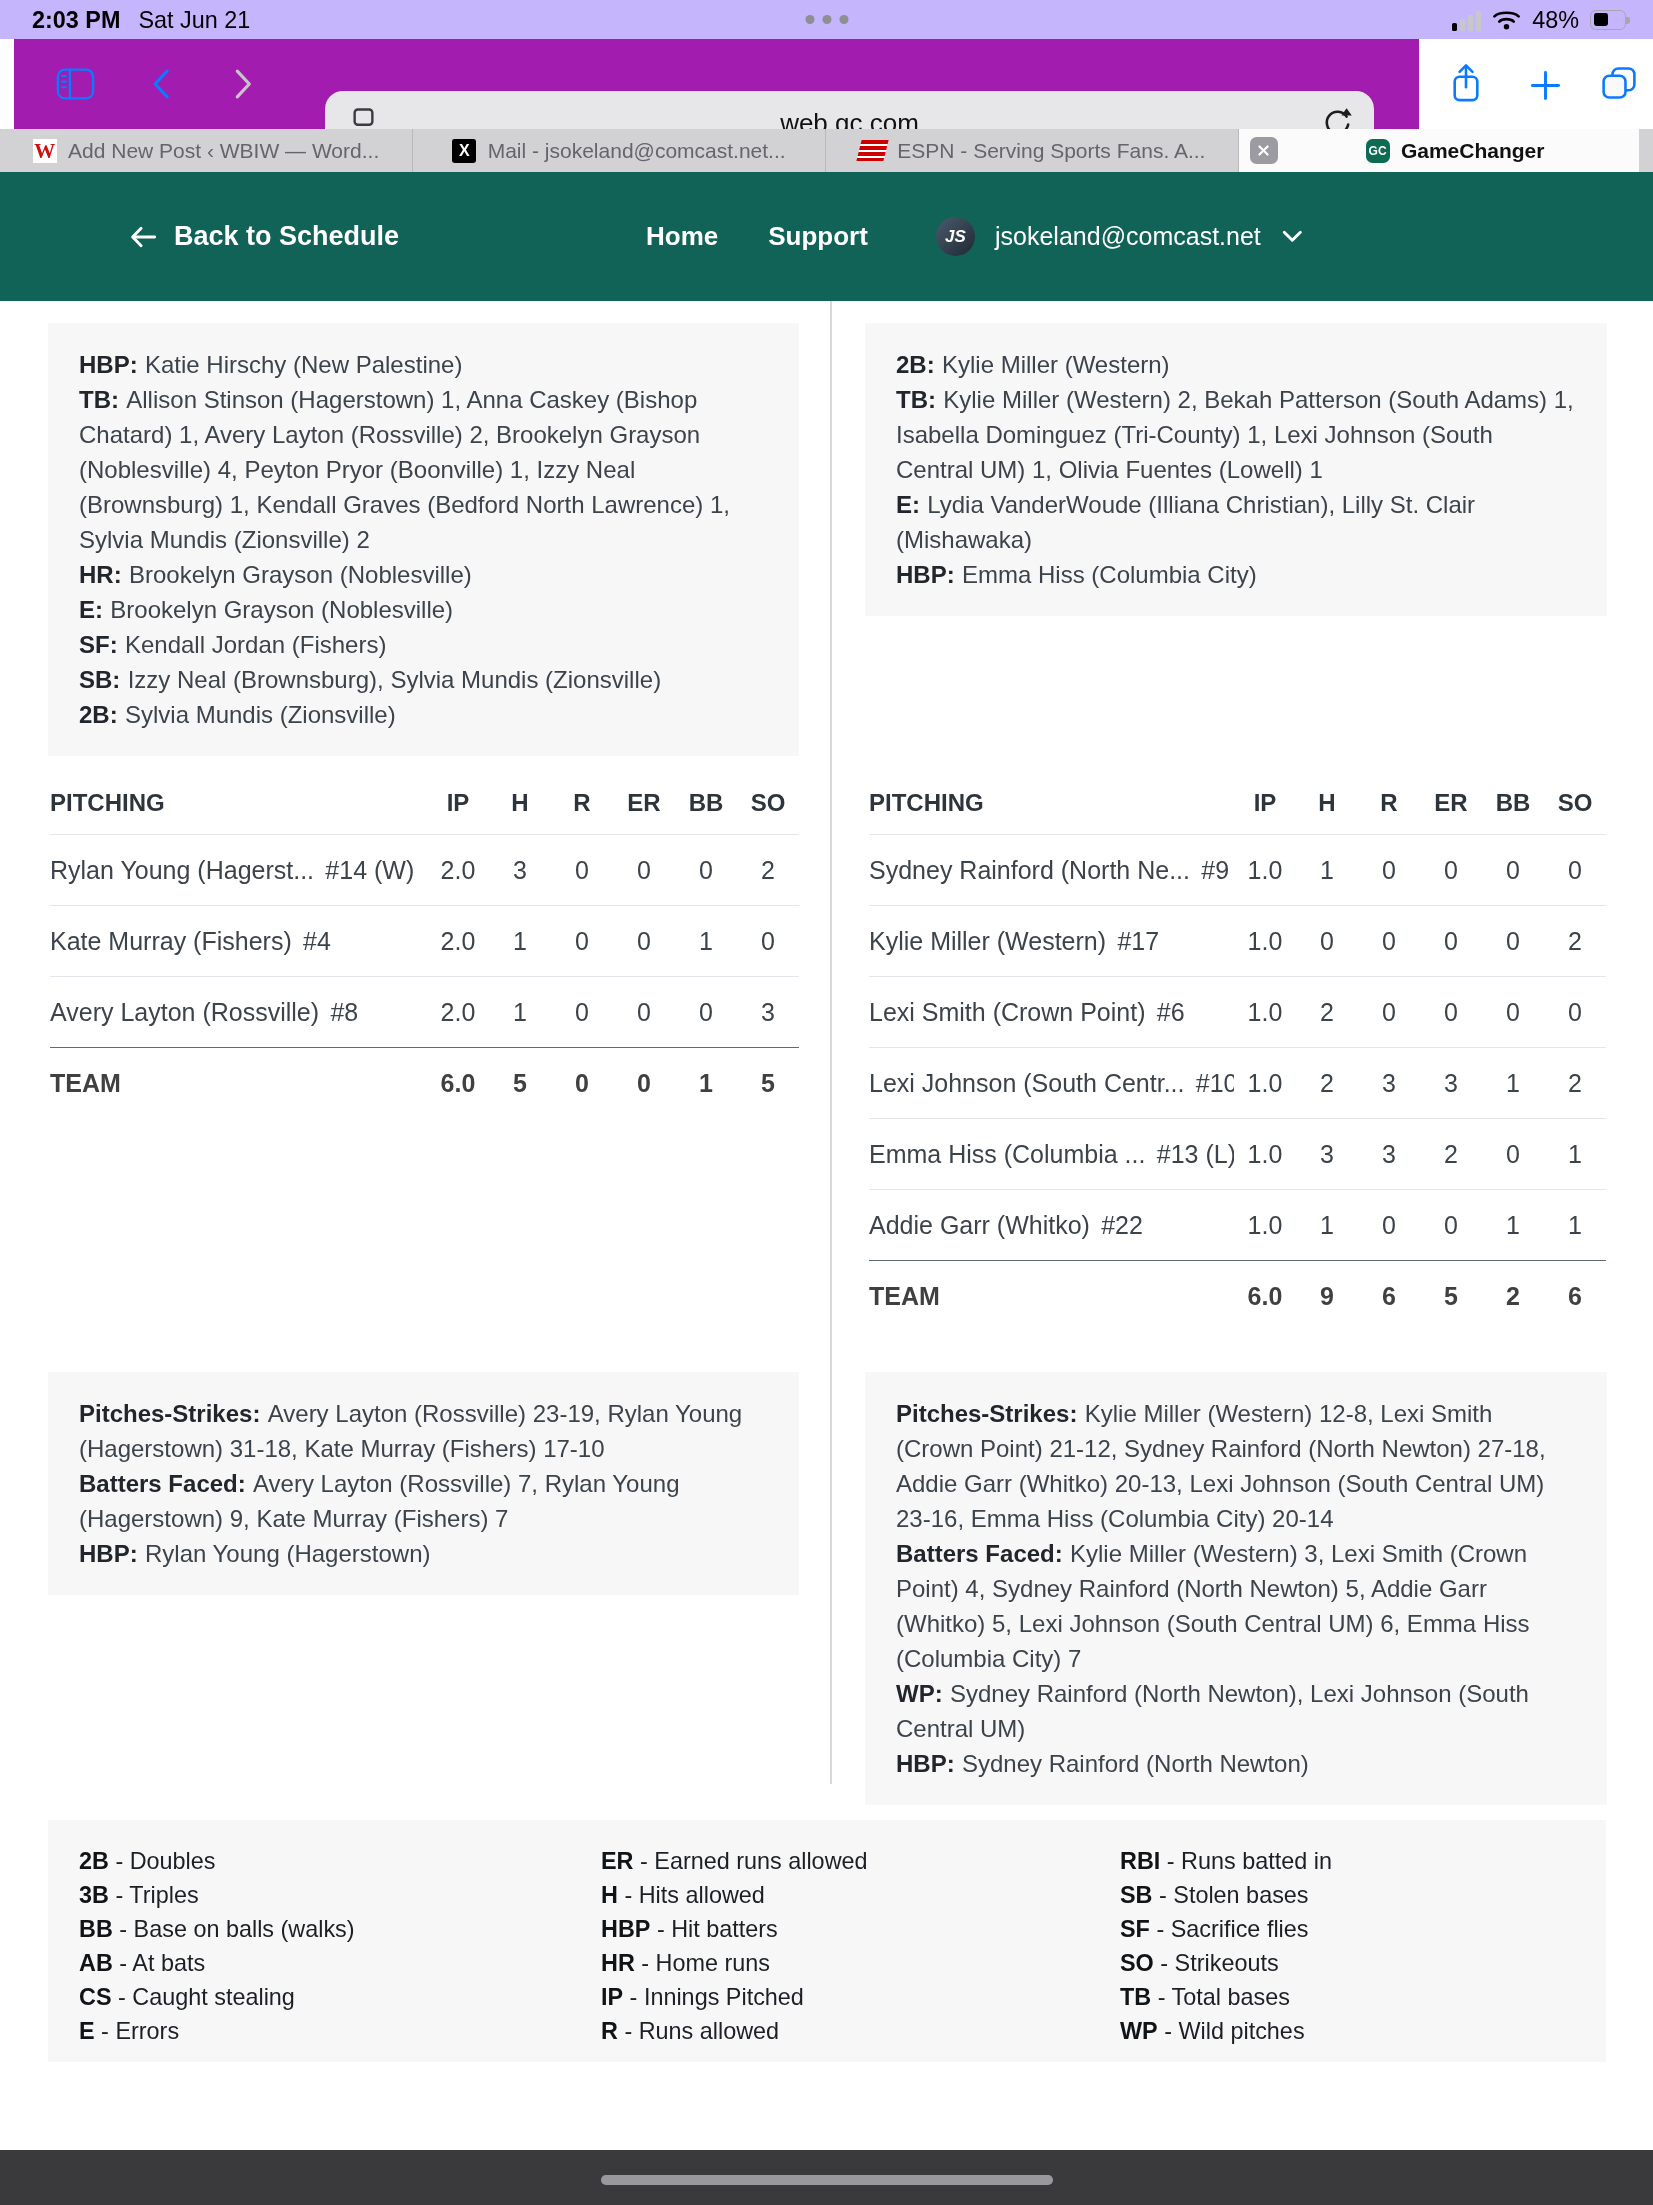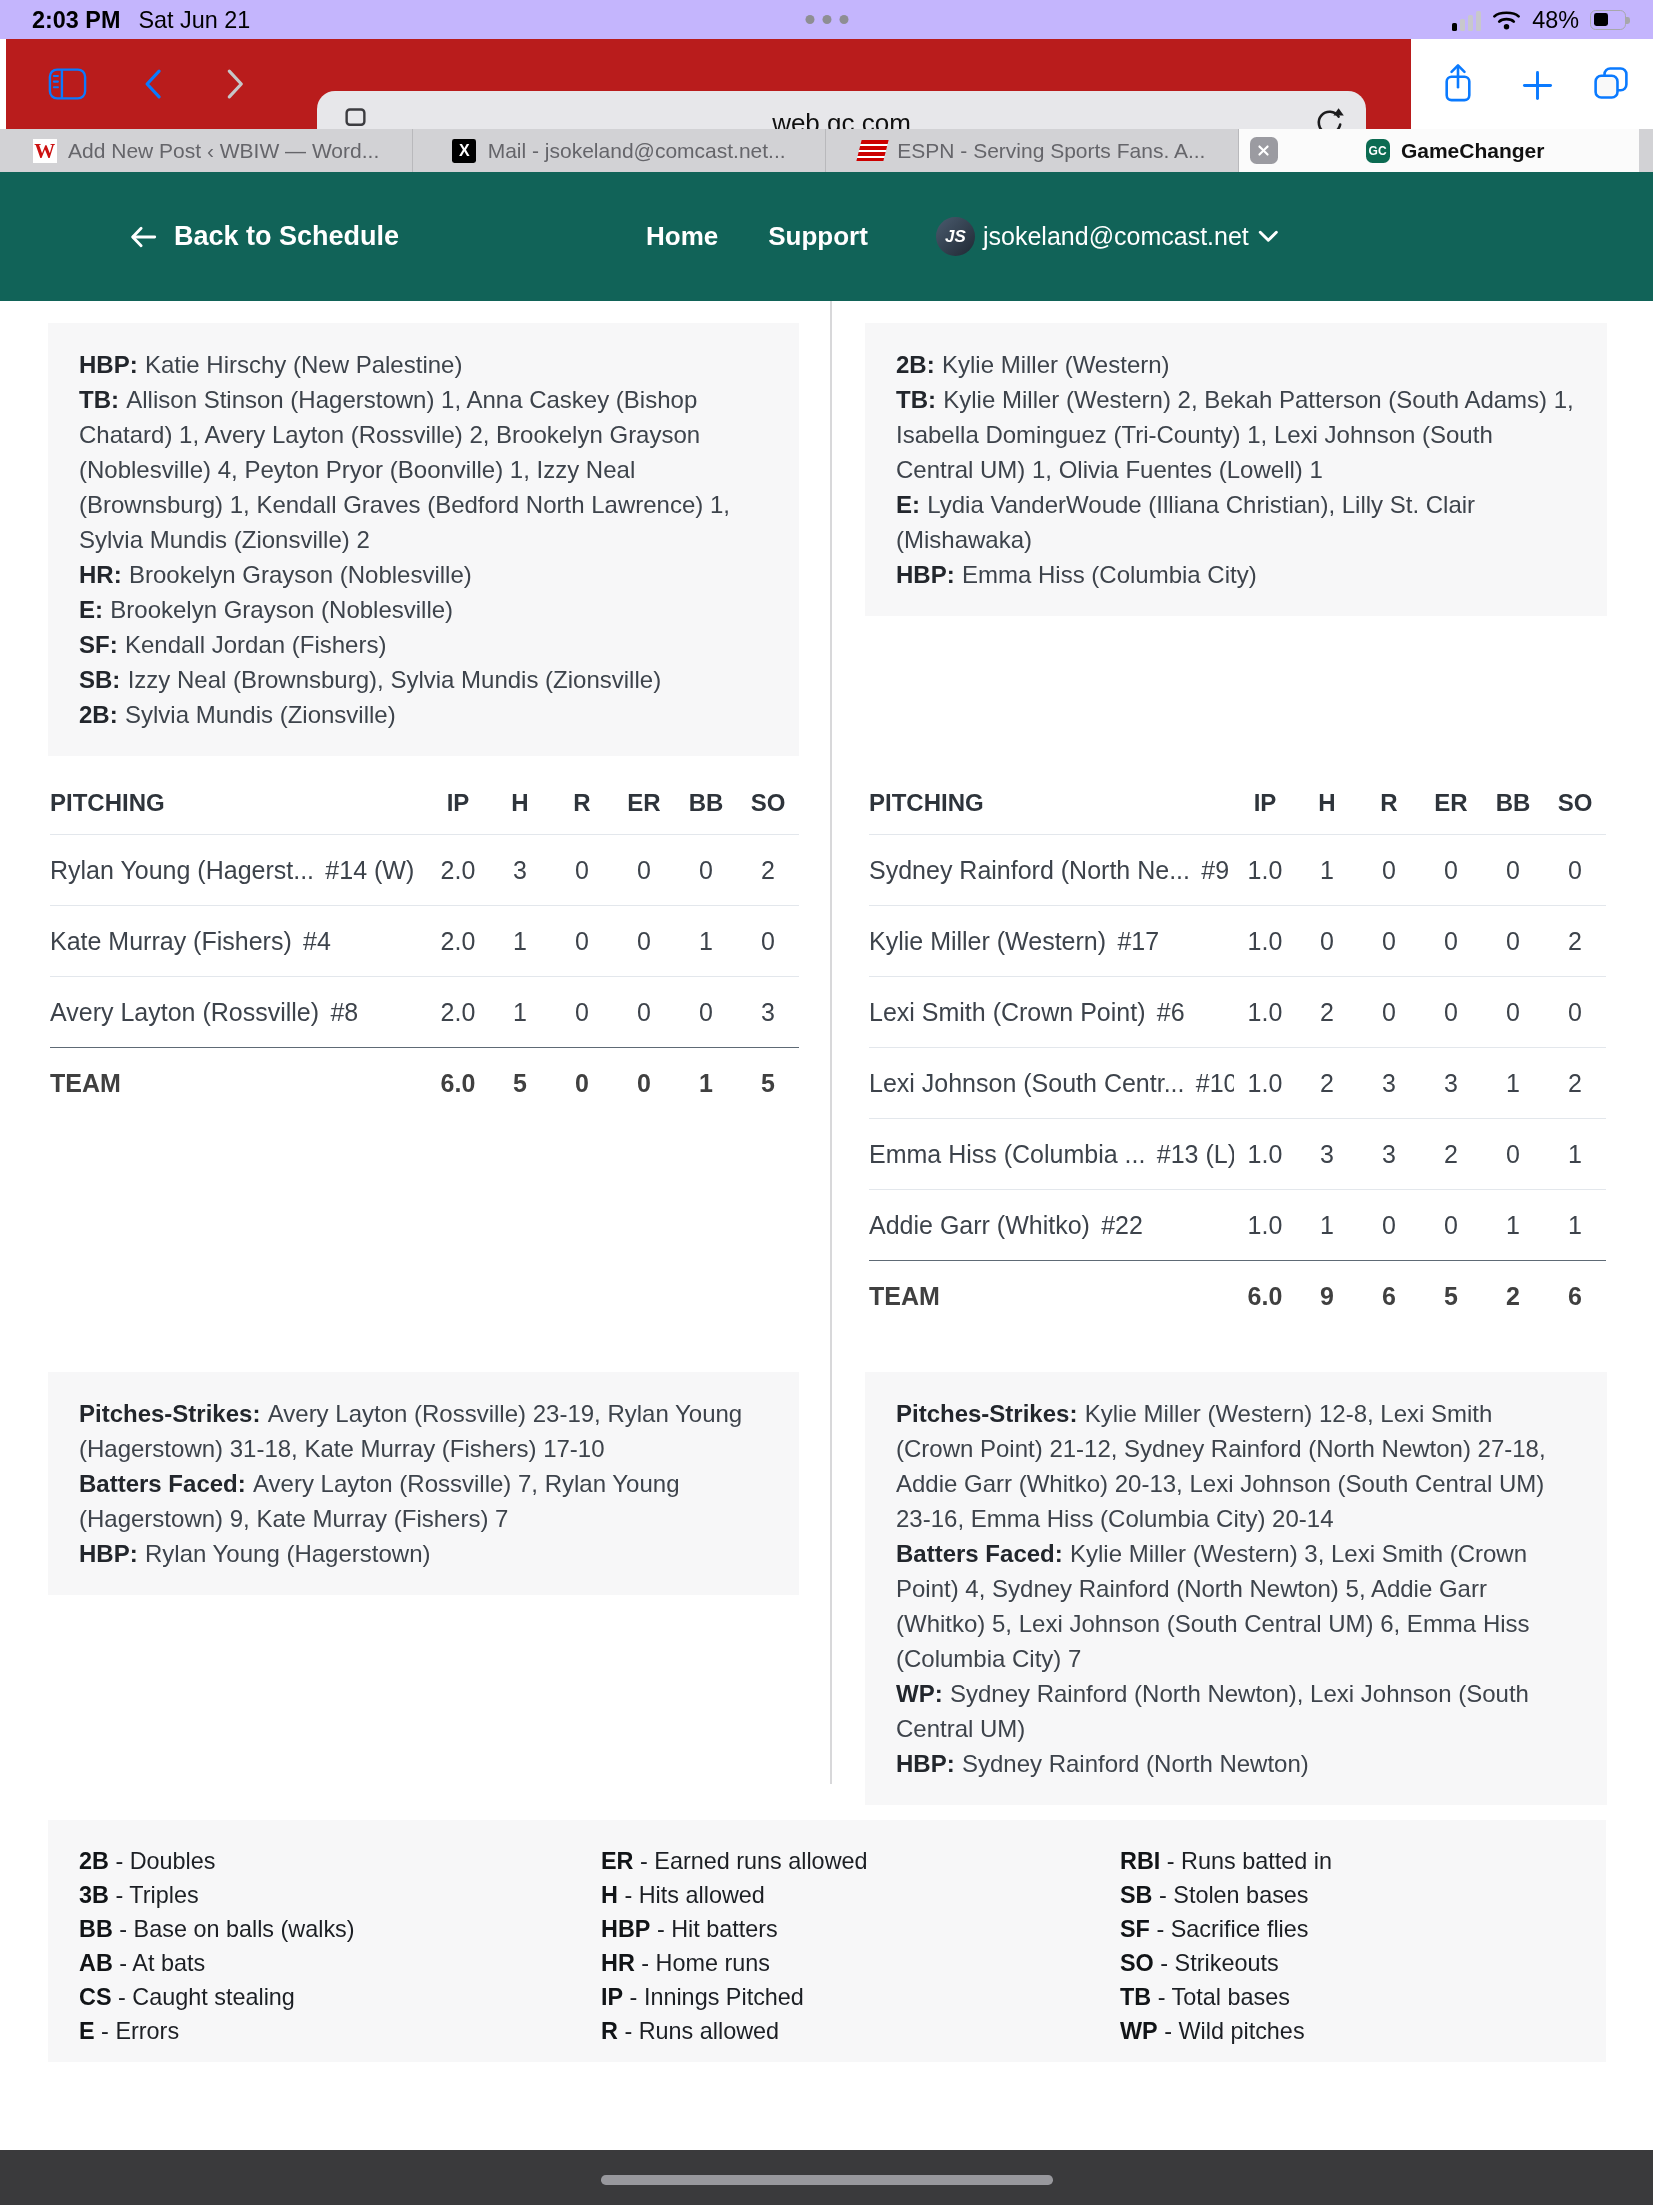--- a/index.html
+++ b/index.html
@@ -26,21 +26,21 @@
   .cell-bars i:nth-child(1){ height:7.3px;  background:#000; }
   .cell-bars i:nth-child(2){ height:11.3px; }
   .cell-bars i:nth-child(3){ height:15.3px; }
   .cell-bars i:nth-child(4){ height:19.4px; }
   .battery { position:relative; width:40px; height:19.4px; }
   .battery .shell { position:absolute; left:0; top:0; width:36px; height:19.4px; border:1.6px solid #a7a7ab; border-radius:5.7px; }
   .battery .fill { position:absolute; left:3.2px; top:3.2px; width:14.5px; height:13px; background:#000; border-radius:2.4px; }
   .battery .cap { position:absolute; right:0.8px; top:6.5px; width:3.2px; height:7.3px; background:#a7a7ab; border-radius:0 2.4px 2.4px 0; }
 
   
-  .toolbar { position:absolute; left:6px; top:39px; width:1405px; height:90px; background:#b91c1c; }
+  .toolbar { position:absolute; left:14px; top:39px; width:1405px; height:90px; background:#a21caf; }
   .tb-icon { position:absolute; display:flex; align-items:center; justify-content:center; }
   .url-bar { position:absolute; left:311px; top:52px; width:1049px; height:65px; background:#e7e7ea; border-radius:18px; display:flex; align-items:center; }
   .url-text { position:absolute; left:0; right:0; text-align:center; font-size:26px; color:#111; }
   .reader-btn { position:absolute; left:24px; top:14.5px; }
   .reload-btn { position:absolute; right:21px; top:16px; }
 
   
   .tab-bar { position:absolute; left:0; top:129px; width:1653px; height:43px; background:#d2d2d5; display:flex; }
   .tab { width:413px; height:43px; display:flex; align-items:center; justify-content:center; gap:11.3px; font-size:21px; color:#65656a; border-right:0.8px solid #b9b9bc; overflow:hidden; white-space:nowrap; }
   .tab.active { width:400px; background:#fbfbfb; color:#111; border-right:none; position:relative; justify-content:flex-start; padding-left:11.3px; }
@@ -49,21 +49,21 @@
   .fav-w { width:24px; height:24px; background:#fff; color:#cc1111; font-family:"Liberation Serif", serif; font-weight:bold; font-size:21px; line-height:24px; text-align:center; }
   .fav-x { width:24px; height:24px; background:#000; border-radius:2.4px; color:#fff; font-weight:bold; font-size:16px; line-height:24px; text-align:center; }
   .fav-espn { width:27.4px; height:21px; transform:skewX(-14deg); background:linear-gradient(#cc0000 0 17%, #ffffff 17% 29%, #cc0000 29% 46%, #ffffff 46% 58%, #cc0000 58% 75%, #ffffff 75% 85%, #cc0000 85% 100%); }
   .fav-gc { width:24px; height:24px; background:#0c6b52; border-radius:6.5px; color:#fff; font-weight:bold; font-size:12px; line-height:24px; }
   .tab-close { width:27.4px; height:27.4px; border-radius:6.5px; background:#9b9ba1; display:flex; align-items:center; justify-content:center; flex:0 0 auto; z-index:2; }
 
   
   .site-header { position:absolute; left:0; top:172px; width:1653px; height:129px; background:#116358; color:#fff; }
   .back-link { position:absolute; left:129px; top:0; height:129px; display:flex; align-items:center; gap:16px; font-size:27px; font-weight:bold; }
   .header-nav { position:absolute; left:646px; top:0; height:129px; display:flex; align-items:center; gap:50px; font-size:26px; font-weight:bold; }
-  .account { position:absolute; left:936px; top:0; height:129px; display:flex; align-items:center; gap:8px; font-size:25px; }
+  .account { position:absolute; left:936px; top:0; height:129px; display:flex; align-items:center; gap:20px; font-size:25px; }
   .avatar { width:39px; height:39px; border-radius:50%; background:linear-gradient(135deg,#4a5b6e,#1f2833); display:flex; align-items:center; justify-content:center; font-style:italic; font-weight:bold; font-size:17px; }
   .get-app-btn { position:absolute; left:1342px; top:207px; width:194px; height:61px; border:2.4px solid #fff; border-radius:32px; display:flex; align-items:center; justify-content:center; font-size:24px; font-weight:bold; background:transparent; color:#fff; }
 
   
   .col-divider { position:absolute; left:830px; top:301px; width:1.6px; height:1483px; background:#d8d8da; }
   .panel { position:absolute; background:#f7f7f8; padding:24px 31px; font-size:24px; line-height:35px; color:#3d434b; }
   .lbl { font-weight:bold; color:#22262c; margin-right:7.3px; }
   .panel-stats-left  { left:48px;  top:323px; width:751px; }
   .panel-stats-right { left:865px; top:323px; width:742px; }
   .panel-notes-left  { left:48px;  top:1372px; width:751px; }

